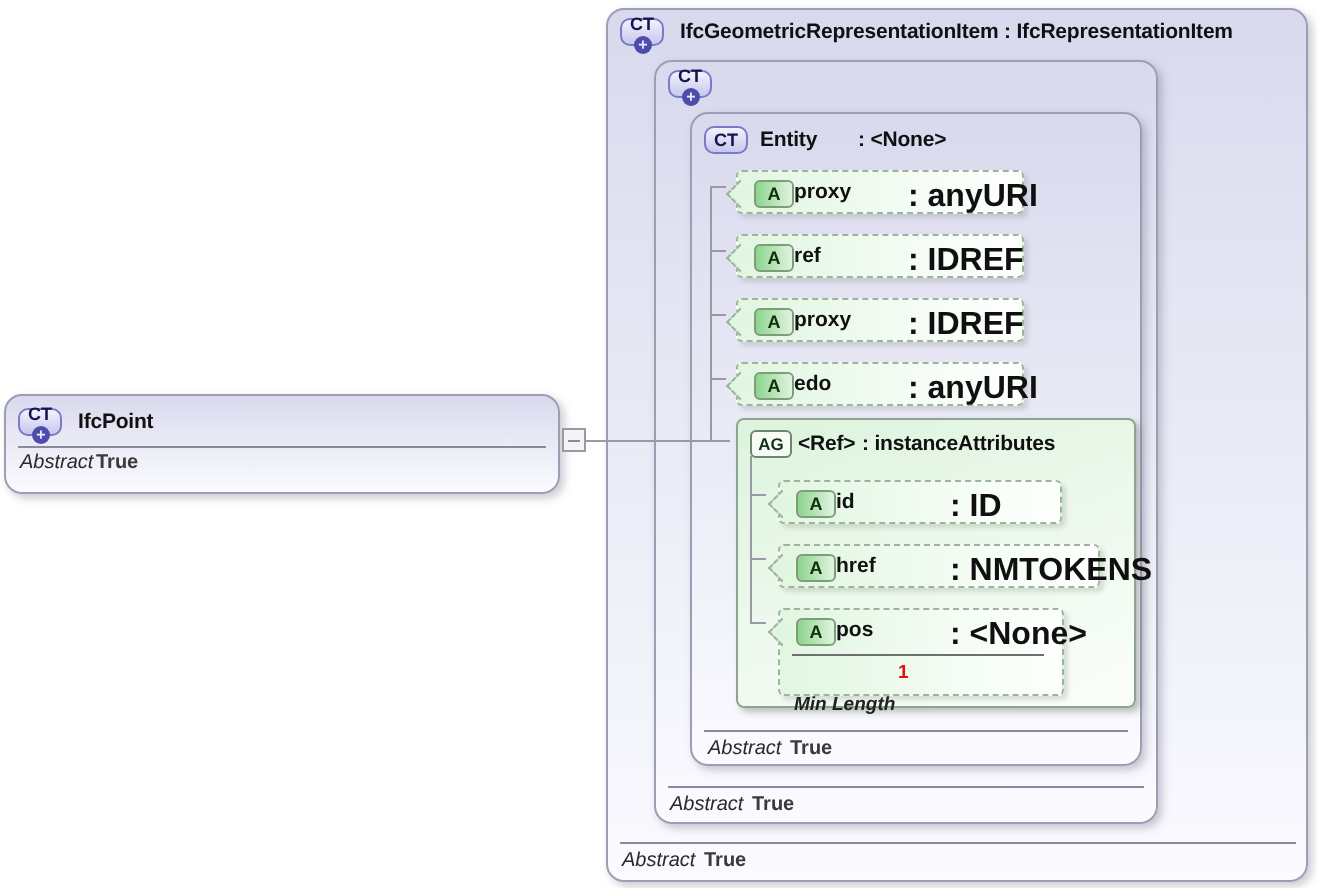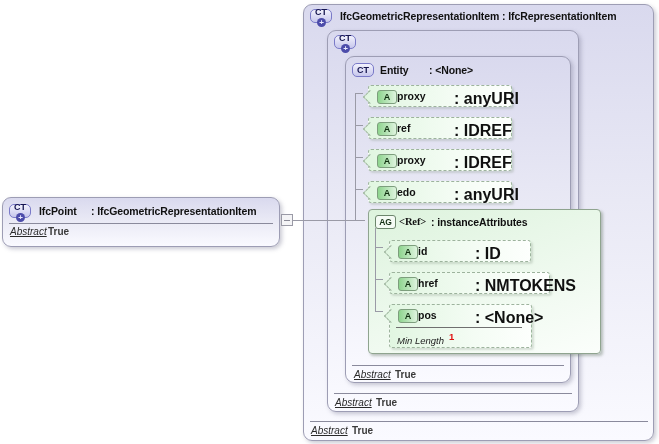--- a/index.html
+++ b/index.html
@@ -29,21 +29,21 @@
     display:inline-block; width:9px; height:9px; margin-left:1px;
     border-radius:50%; background:#4c4caa; color:#e9e9ff;
     font-size:8px; line-height:9px; text-align:center; font-weight:bold;
   }
   .bh-title, .bh-name, .bh-type {
     position:absolute; white-space:nowrap;
     font-size:10.5px; font-weight:bold; color:#101010; letter-spacing:-0.1px;
   }
   .divider { position:absolute; height:1px; background:#8a8a9c; }
   .abstract-row { position:absolute; height:12px; font-size:10px; white-space:nowrap; }
-  .abs-label { position:absolute; left:0; top:0; font-style:italic; color:#2a2a2a;text-decoration:underline; }
+  .abs-label { position:absolute; left:0; top:0; font-style:italic; color:#2a2a2a; }
   .abs-value { position:absolute; left:41px; top:0; font-weight:bold; color:#3a3a3a; }
 
   
   .ag-box {
     position:absolute;
     border:1px solid #8fa48f; border-radius:4px;
     background:linear-gradient(160deg,#ddf3dd 0%,#eef9ee 55%,#fbfefb 100%);
     box-shadow:2px 2px 3px rgba(90,110,90,0.4);
   }
   .badge-ag {
@@ -71,21 +71,21 @@
     width:20px; height:14px;
     display:inline-flex; align-items:center; justify-content:center;
     border:1px solid #7d9e7d; border-radius:3px;
     background:linear-gradient(90deg,#8ed48e,#dff4df);
     color:#0f2e0f; font-size:9px; font-weight:bold;
   }
   .attr-name { position:absolute; left:28px; top:4px; font-size:10.5px; font-weight:bold; color:#101010; white-space:nowrap; }
   .attr-type { position:absolute; left:85px; top:4px; font-size:16px; font-weight:bold; color:#101010; white-space:nowrap; }
   .facet-divider { position:absolute; left:6px; right:9px; top:22px; height:1px; background:#6f6f6f; }
   .facet-row { position:absolute; left:7px; top:26px; height:12px; font-size:9.5px; white-space:nowrap; }
-  .facet-label { position:absolute; left:0; top:4px; font-style:italic; color:#222222; }
+  .facet-label { position:absolute; left:0; top:16px; font-style:italic; color:#222222;font-weight:bold; }
   .facet-value { position:absolute; left:52px; top:0; font-weight:bold; color:#e01010; }
 
   
   .hline, .vline { position:absolute; background:#9a9aa6; }
   .hline { height:1px; }
   .vline { width:1px; }
   .conn-square {
     position:absolute; left:281px; top:214px; width:12px; height:12px;
     border:1px solid #9a9aa6; background:#f4f4f6;
   }
@@ -95,21 +95,20 @@
 <body>
 
 <div class="stage">
 
   <div class="ct-box" style="left:2px; top:197px; width:278px; height:50px;">
     <span class="bh-badge badge-ct" style="left:6px; top:6px;">
       <span>CT</span>
       <span class="plus-icon">+</span>
     </span>
     <span class="bh-name" style="left:36px; top:7px;">IfcPoint</span>
-    <span class="bh-type" style="left:88px; top:7px;">: IfcGeometricRepresentationItem</span>
     <div class="divider" style="left:6px; right:6px; top:25px;"></div>
     <div class="abstract-row" style="left:7px; top:28px;">
       <span class="abs-label">Abstract</span>
       <span class="abs-value" style="left:38px;">True</span>
     </div>
   </div>
 
   <div class="ct-box" style="left:303px; top:4px; width:351px; height:437px;">
     <span class="bh-badge badge-ct" style="left:6px; top:4px;">
       <span>CT</span>
@@ -159,25 +158,25 @@
           <span class="badge-a">A</span>
           <span class="attr-name">proxy</span>
           <span class="attr-type">: IDREF</span>
         </div>
         <div class="attr" style="left:22px; top:124px; width:144px; height:22px;">
           <span class="badge-a">A</span>
           <span class="attr-name">edo</span>
           <span class="attr-type">: anyURI</span>
         </div>
 
-        <div class="ag-box" style="left:22px; top:152px; width:233px; height:145px;">
+        <div class="ag-box" style="left:22px; top:152px; width:200px; height:145px;">
           <span class="bh-badge badge-ag" style="left:6px; top:5px;">
             <span>AG</span>
           </span>
-          <span class="bh-name" style="left:30px; top:6px;font-family:Liberation Serif, serif;">&lt;Ref&gt;</span>
+          <span class="bh-name" style="left:30px; top:6px;">&lt;Ref&gt;</span>
           <span class="bh-type" style="left:62px; top:6px;">: instanceAttributes</span>
 
           <div class="attr" style="left:20px; top:30px; width:142px; height:22px;">
             <span class="badge-a">A</span>
             <span class="attr-name">id</span>
             <span class="attr-type">: ID</span>
           </div>
           <div class="attr" style="left:20px; top:62px; width:161px; height:22px;">
             <span class="badge-a">A</span>
             <span class="attr-name">href</span>

